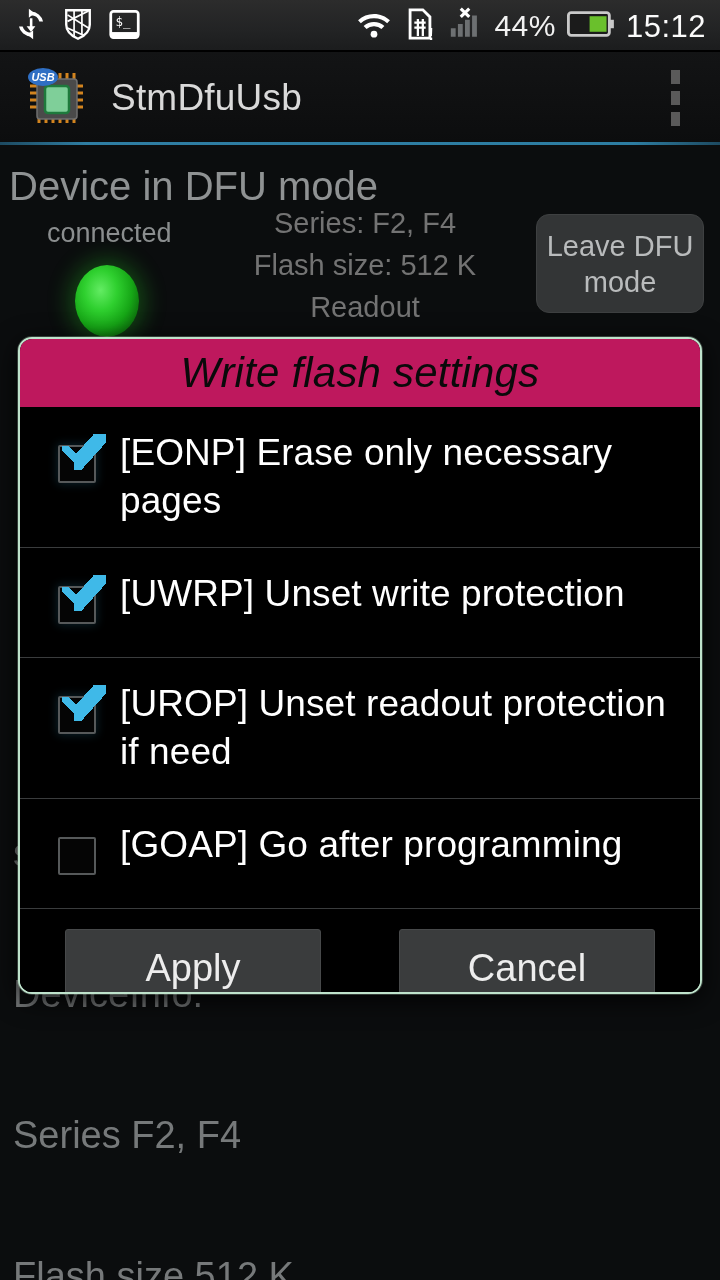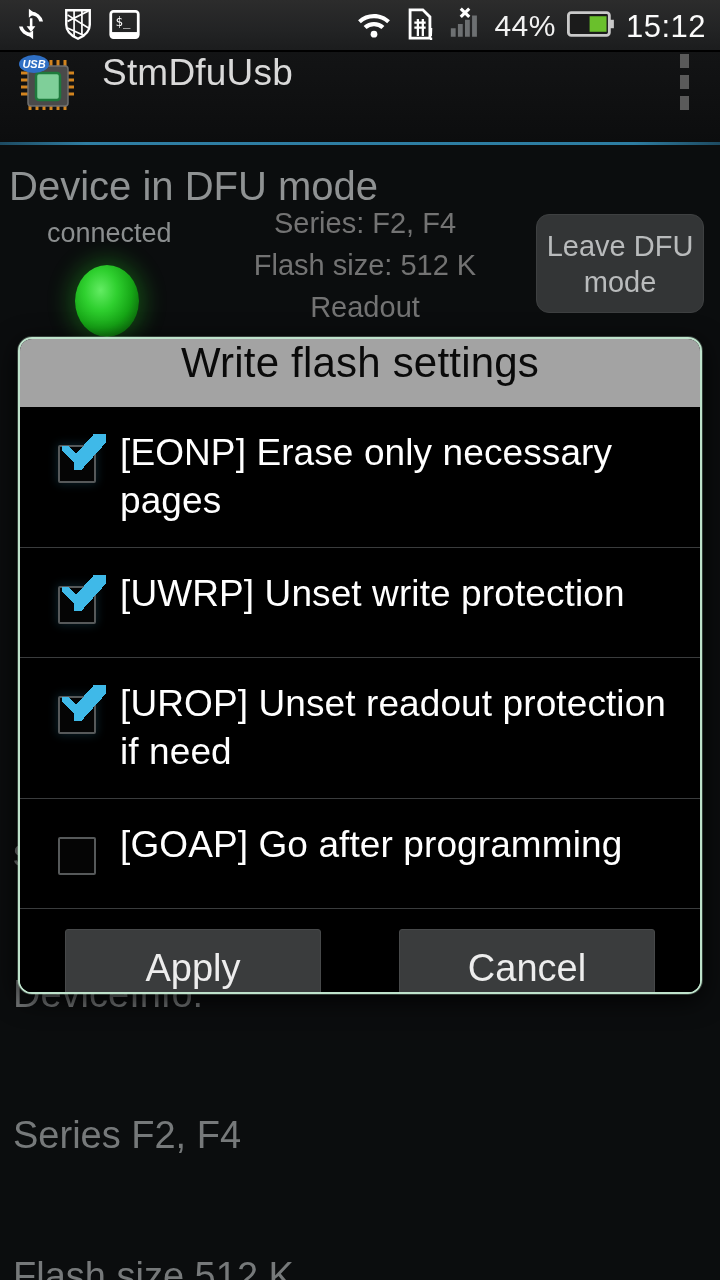--- a/index.html
+++ b/index.html
@@ -21,21 +21,21 @@
   .sb-right{ margin-left:auto; display:flex; align-items:center; gap:11px; }
   .sb-ic{ display:block; }
   .sb-text{ color:#f2f2f2; font-size:30px; letter-spacing:0.5px; line-height:1; }
   .sb-clock{ color:#fbfbfb; font-size:31px; letter-spacing:0.5px; line-height:1; }
   .sb-underline{ position:absolute; left:0; top:50px; width:720px; height:2px; background:#000; }
 
   
   .actionbar{
     position:absolute; left:0; top:52px; width:720px; height:91px;
     background:linear-gradient(#131415,#0c0d0e);
-    display:flex; align-items:flex-start; padding:0 16px;
+    display:flex; align-items:center; padding:0 25px;
   }
   .app-icon{ width:66px; height:66px; position:relative; flex:0 0 auto; }
   .app-title{ color:#d9d9d9; font-size:37px; margin-left:20px; letter-spacing:0.2px; }
   .overflow{ margin-left:auto; width:40px; height:60px; display:flex; flex-direction:column;
              justify-content:center; align-items:center; gap:7px; }
   .odot{ width:9px; height:14px; background:#5a5a5a; }
   .ab-rule{ position:absolute; left:0; top:142px; width:720px; height:3px;
             background:linear-gradient(90deg,#1d4a61,#2f7ea3 12%,#2d7da2 88%,#1d4a61); }
 
   
@@ -65,21 +65,21 @@
   }
 
   
   .scrim{ position:absolute; inset:0; background:rgba(0,0,0,0.0); }
   .dialog{
     position:absolute; left:18px; top:337px; width:684px; height:657px;
     background:#000; border:2px solid #bfe3cc; border-radius:14px; overflow:hidden;
     box-shadow:0 0 0 1px rgba(190,226,203,0.25), 0 6px 26px rgba(0,0,0,0.85);
   }
   .dlg-head{
-    height:68px; background:#a3a3a3; display:flex; align-items:flex-start; justify-content:center;
+    height:68px; background:#be185d; display:flex; align-items:center; justify-content:center;font-style:italic;
   }
   .dlg-title{ color:#0a0a0a; font-size:42px; letter-spacing:0.2px; }
   .dlg-body{ background:#000; }
 
   .cbrow{
     display:flex; align-items:flex-start; padding:22px 18px 22px 38px;
     border-bottom:1px solid #3a3c3d; min-height:110px;
   }
   .cbrow:last-of-type{ border-bottom:none; }
   .cbrow.two-line{ min-height:128px; }

